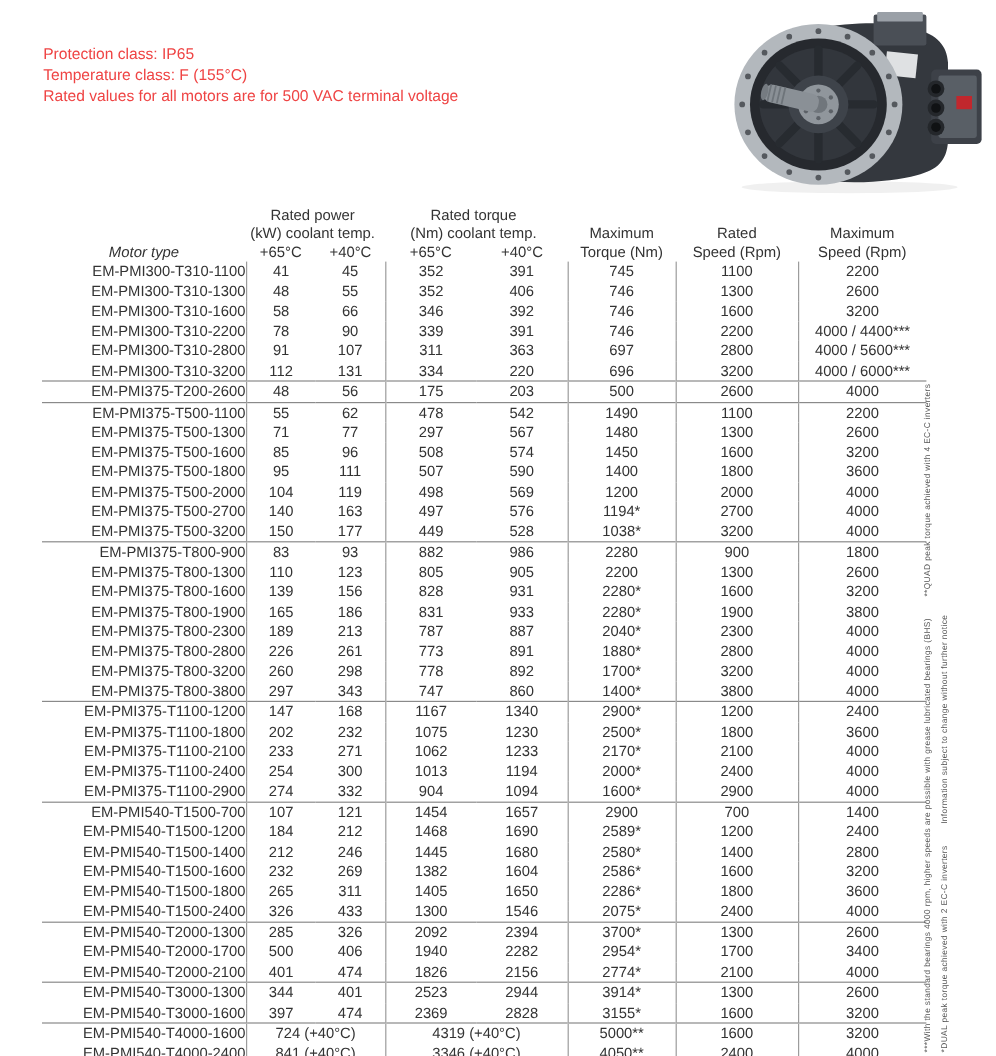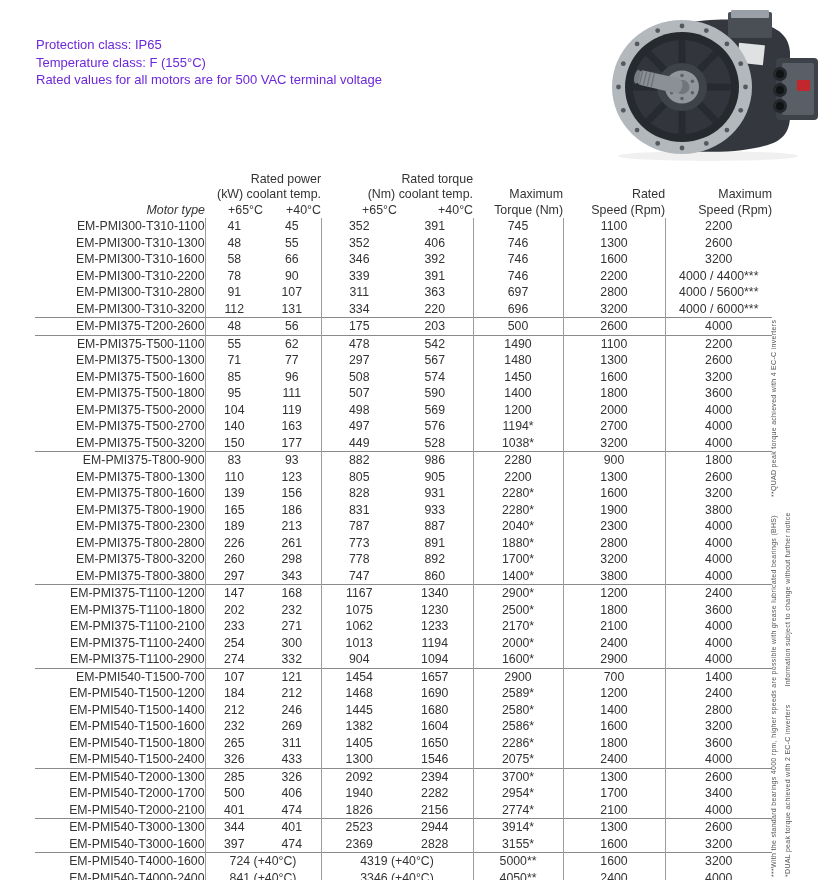--- a/index.html
+++ b/index.html
@@ -1,27 +1,27 @@
 <!DOCTYPE html>
 <html><head>
 <meta charset="utf-8">
 <style>
   html,body{margin:0;padding:0;}
   body{
     width:830px;height:880px;position:relative;background:#ffffff;
     font-family:"Liberation Sans",sans-serif;color:#333;overflow:hidden;
   }
-  .info{position:absolute;left:36px;top:36px;font-size:13px;line-height:17.5px;color:#6d28d9;}
+  .info{position:absolute;left:36px;top:36px;font-size:13px;line-height:17.5px;color:#ef4444;}
   .motor-photo{position:absolute;left:600px;top:10px;}
   table.spec{
     position:absolute;left:35px;top:172px;width:737px;
     border-collapse:collapse;table-layout:fixed;font-size:12.3px;color:#333;
   }
   table.spec th{
-    font-weight:normal;text-align:right;vertical-align:bottom;
+    font-weight:normal;text-align:center;vertical-align:bottom;
     padding:0;font-size:12.4px;line-height:15px;height:15px;white-space:nowrap;
   }
   th.grp{text-indent:-5px;padding-left:2px;}
   th.temp{text-align:center;text-indent:0;}
   th.h-mt{padding-left:9px;}
   th.h-rs{padding-left:14px;}
   th.h-ms{padding-left:26px;}
   th.motor-h{vertical-align:top;font-style:italic;}
   table.spec td{
     padding:0;height:16.5px;line-height:16.5px;white-space:nowrap;

